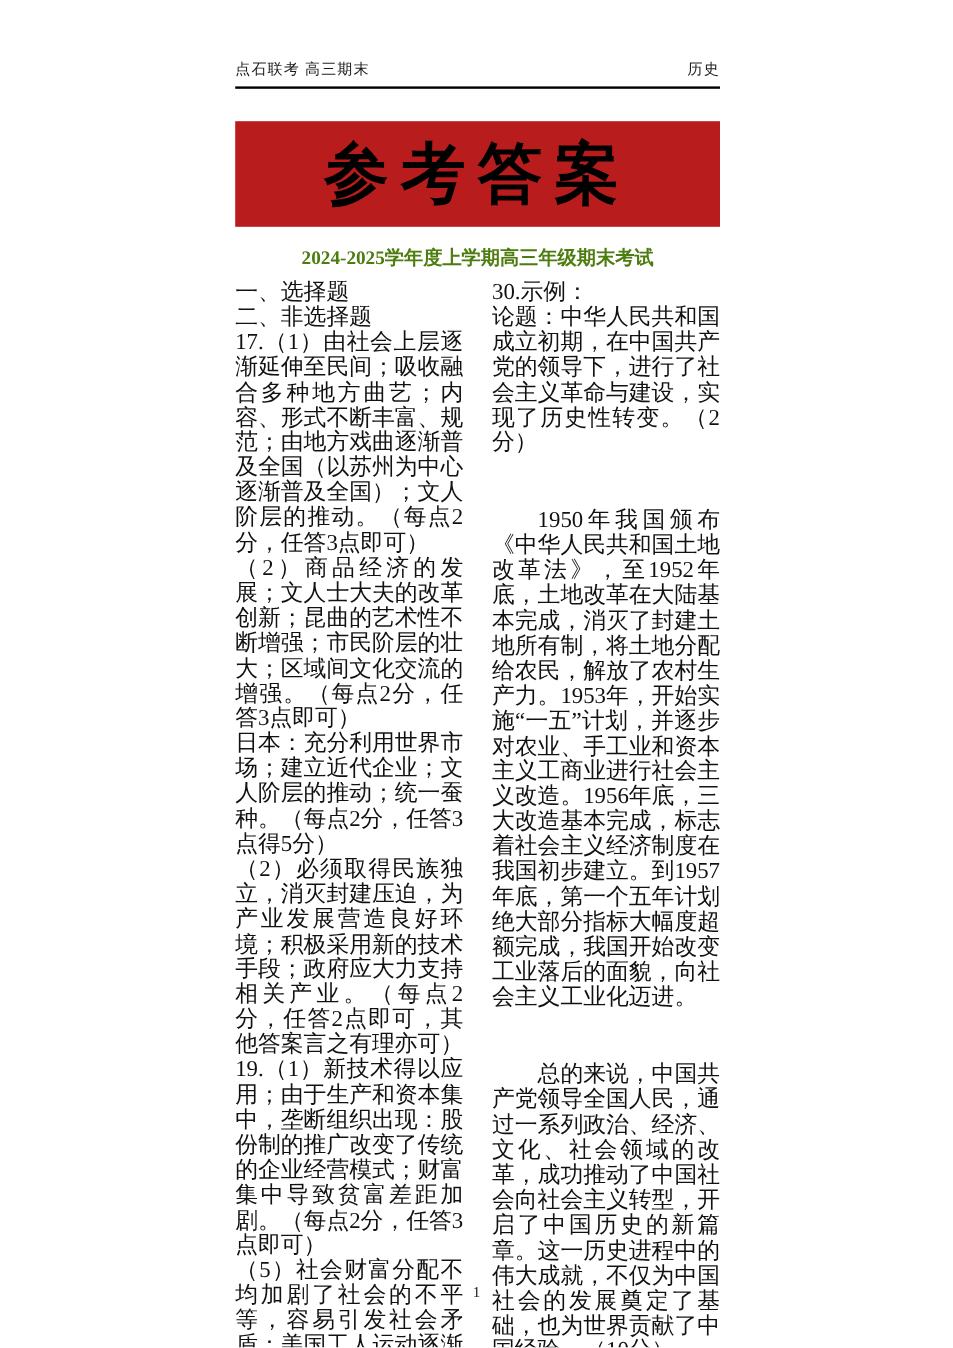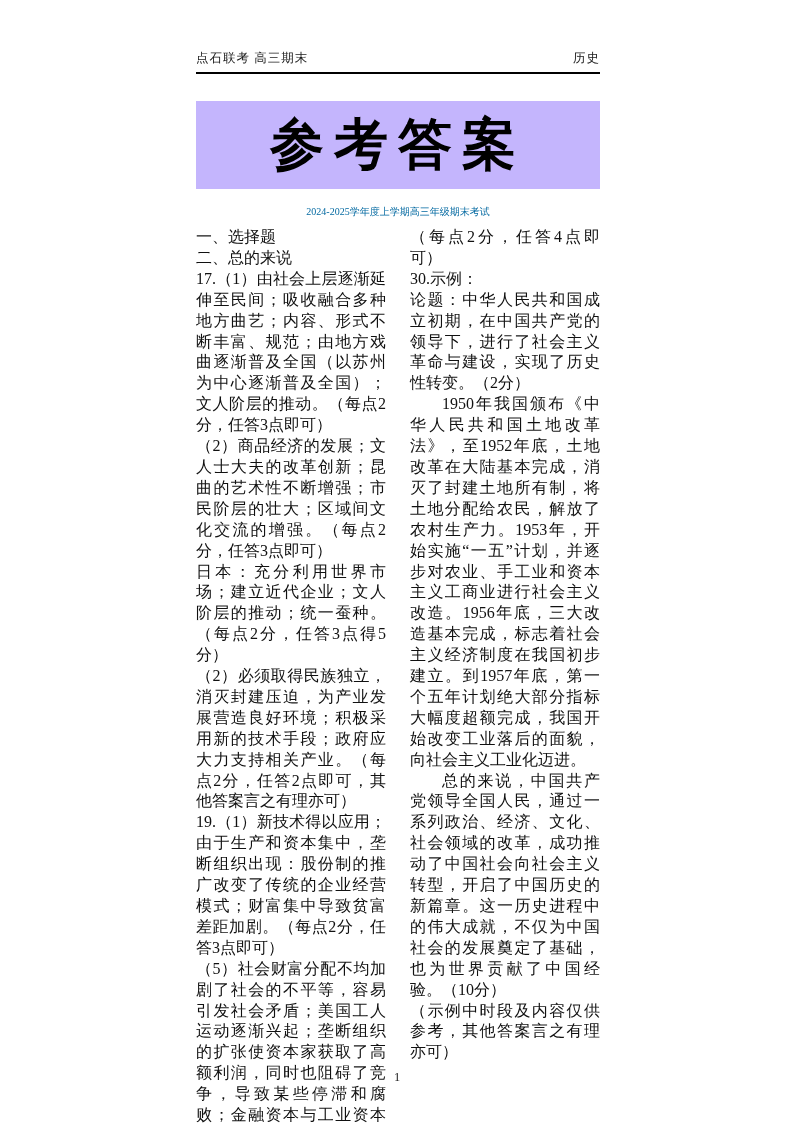--- a/index.html
+++ b/index.html
@@ -24,59 +24,60 @@
     justify-content: space-between;
     align-items: flex-end;
     font-size: 12.5px;
     padding-bottom: 5px;
     border-bottom: 2px solid #000;
     letter-spacing: 1px;
   }
   .banner {
     margin-top: 27px;
     height: 88px;
-    background: #c4b5fd;
+    background: #b91c1c;
     display: flex;
     align-items: center;
     justify-content: center;
   }
   .banner-text {
     font-size: 54px;
     font-weight: 900;
     letter-spacing: 10px;
     color: #000;
     transform: scaleY(1.02);
     font-family: "Liberation Serif", "DejaVu Serif", serif;
   }
   .exam-title {
     margin: 16px 0 8px 0;
     text-align: center;
-    font-size: 10px;
-    font-weight: normal;
-    color: #0369a1;
+    font-size: 16px;
+    font-weight: bold;
+    color: #4d7c0f;
   }
   .columns {
     display: flex;
     gap: 24px;
   }
   .col {
     flex: 1 1 0;
     min-width: 0;
   }
   .col p {
     margin: 0;
-    font-size: 16px;
+    font-size: 19px;
     line-height: 20.9px;
     text-align: justify;
     text-justify: inter-ideograph;
     word-break: break-all;
     color: #111;
   }
   .col p.indent {
     text-indent: 2em;
+    margin-top: 44px;
   }
   .page-footer {
     position: absolute;
     left: 0;
     right: 0;
     bottom: 38px;
     text-align: center;
     font-size: 12.5px;
     color: #222;
   }
@@ -94,31 +95,30 @@
   <div class="banner">
     <span class="banner-text">参考答案</span>
   </div>
 
   <h1 class="exam-title">2024-2025学年度上学期高三年级期末考试</h1>
 
   <div class="columns">
 
     <div class="col">
       <p>一、选择题</p>
-      <p>二、总的来说</p>
+      <p>二、非选择题</p>
       <p>17.（1）由社会上层逐渐延伸至民间；吸收融合多种地方曲艺；内容、形式不断丰富、规范；由地方戏曲逐渐普及全国（以苏州为中心逐渐普及全国）；文人阶层的推动。（每点2分，任答3点即可）</p>
       <p>（2）商品经济的发展；文人士大夫的改革创新；昆曲的艺术性不断增强；市民阶层的壮大；区域间文化交流的增强。（每点2分，任答3点即可）</p>
       <p>日本：充分利用世界市场；建立近代企业；文人阶层的推动；统一蚕种。（每点2分，任答3点得5分）</p>
       <p>（2）必须取得民族独立，消灭封建压迫，为产业发展营造良好环境；积极采用新的技术手段；政府应大力支持相关产业。（每点2分，任答2点即可，其他答案言之有理亦可）</p>
       <p>19.（1）新技术得以应用；由于生产和资本集中，垄断组织出现：股份制的推广改变了传统的企业经营模式；财富集中导致贫富差距加剧。（每点2分，任答3点即可）</p>
       <p>（5）社会财富分配不均加剧了社会的不平等，容易引发社会矛盾；美国工人运动逐渐兴起；垄断组织的扩张使资本家获取了高额利润，同时也阻碍了竞争，导致某些停滞和腐败；金融资本与工业资本的结合促进了资本主义经济的深入发展；大企业主通过积累大量财富，对美国的政治产生影响。</p>
     </div>
 
     <div class="col">
-      <p>（每点2分，任答4点即可）</p>
       <p>30.示例：</p>
       <p>论题：中华人民共和国成立初期，在中国共产党的领导下，进行了社会主义革命与建设，实现了历史性转变。（2分）</p>
       <p class="indent">1950年我国颁布《中华人民共和国土地改革法》，至1952年底，土地改革在大陆基本完成，消灭了封建土地所有制，将土地分配给农民，解放了农村生产力。1953年，开始实施“一五”计划，并逐步对农业、手工业和资本主义工商业进行社会主义改造。1956年底，三大改造基本完成，标志着社会主义经济制度在我国初步建立。到1957年底，第一个五年计划绝大部分指标大幅度超额完成，我国开始改变工业落后的面貌，向社会主义工业化迈进。</p>
       <p class="indent">总的来说，中国共产党领导全国人民，通过一系列政治、经济、文化、社会领域的改革，成功推动了中国社会向社会主义转型，开启了中国历史的新篇章。这一历史进程中的伟大成就，不仅为中国社会的发展奠定了基础，也为世界贡献了中国经验。（10分）</p>
       <p>（示例中时段及内容仅供参考，其他答案言之有理亦可）</p>
     </div>
 
   </div>
 
   <footer class="page-footer">

